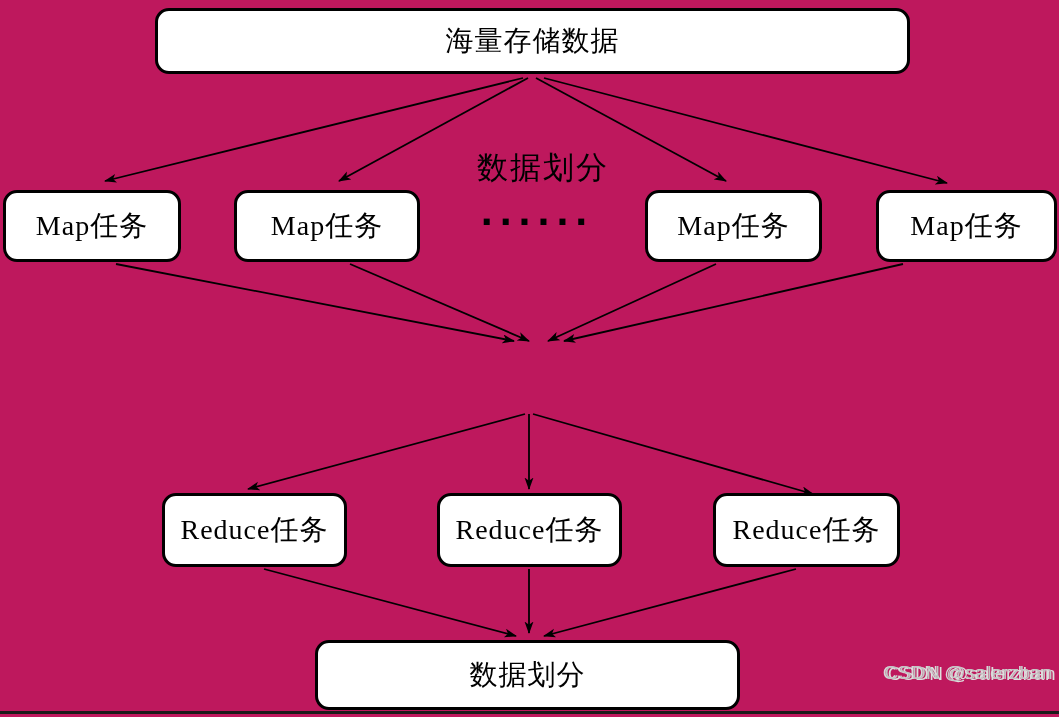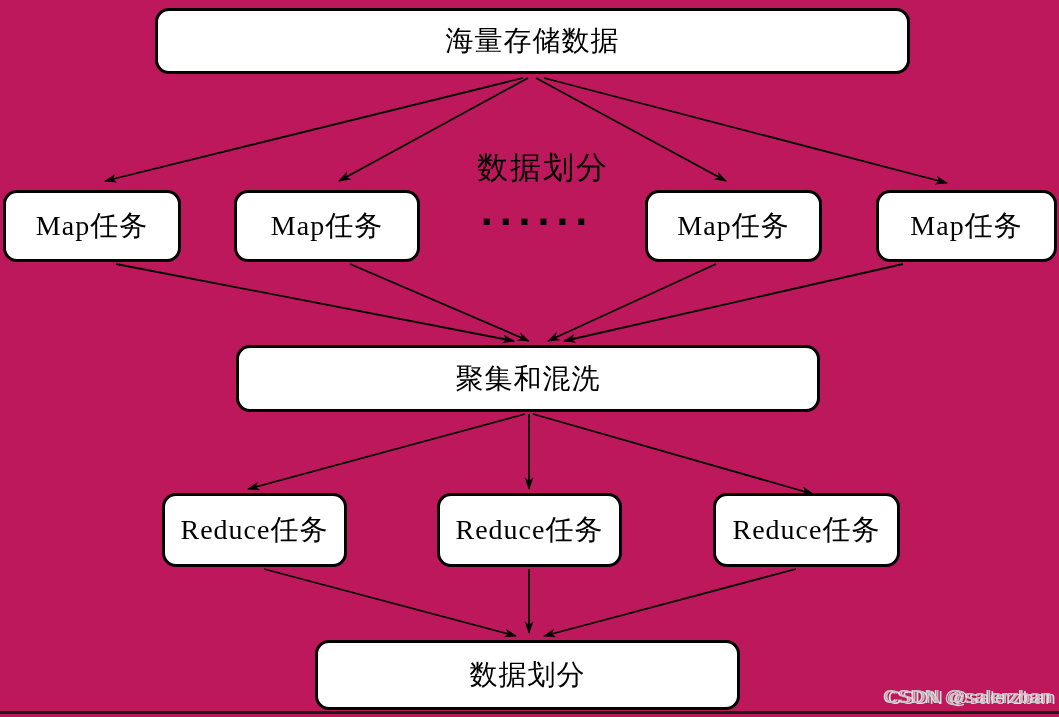--- a/index.html
+++ b/index.html
@@ -55,21 +55,21 @@
   .bottom-rule {
     position: absolute;
     left: 0;
     top: 711px;
     width: 1059px;
     height: 3px;
     background: #1a1a1a;
   }
   .watermark {
     position: absolute;
-    top: 686px;
+    top: 662px;
     right: 6px;
     font-family: "Liberation Sans", "DejaVu Sans", sans-serif;
     font-size: 19px;
     color: #c3c3c3;
     text-shadow: 3px 1px 0 #dedede, -2px 0 0 #d6d6d6;
     letter-spacing: 0.5px;
     white-space: nowrap;
   }
 </style>
 </head>
@@ -112,21 +112,20 @@
   <div class="node" style="left:3px; top:190px; width:178px; height:72px;">Map任务</div>
 
   <div class="node" style="left:234px; top:190px; width:186px; height:72px;">Map任务</div>
 
   <div class="dots" style="left:472px; top:205px; width:130px;">······</div>
 
   <div class="node" style="left:645px; top:190px; width:177px; height:72px;">Map任务</div>
 
   <div class="node" style="left:876px; top:190px; width:181px; height:72px;">Map任务</div>
 
-  <div class="node thick" style="left:236px; top:345px; width:584px; height:67px;">聚集和混洗</div>
 
   <div class="node" style="left:162px; top:493px; width:185px; height:74px;">Reduce任务</div>
 
   <div class="node" style="left:437px; top:493px; width:185px; height:74px;">Reduce任务</div>
 
   <div class="node" style="left:713px; top:493px; width:187px; height:74px;">Reduce任务</div>
 
   <div class="node thick" style="left:315px; top:640px; width:425px; height:70px;">数据划分</div>
 
   <div class="bottom-rule"></div>

